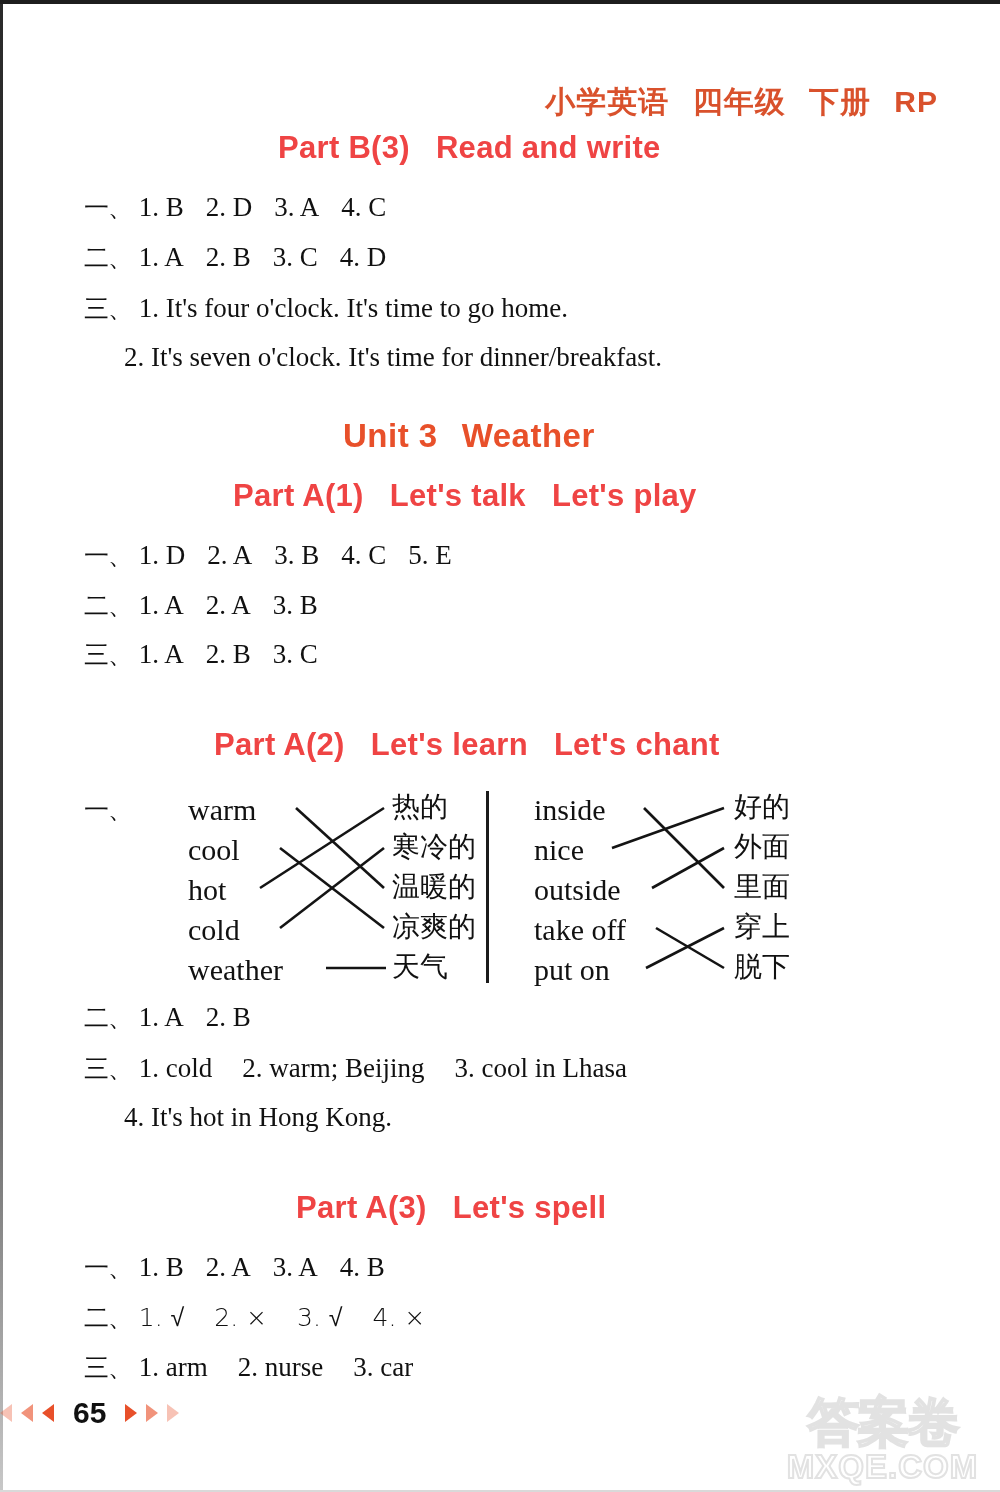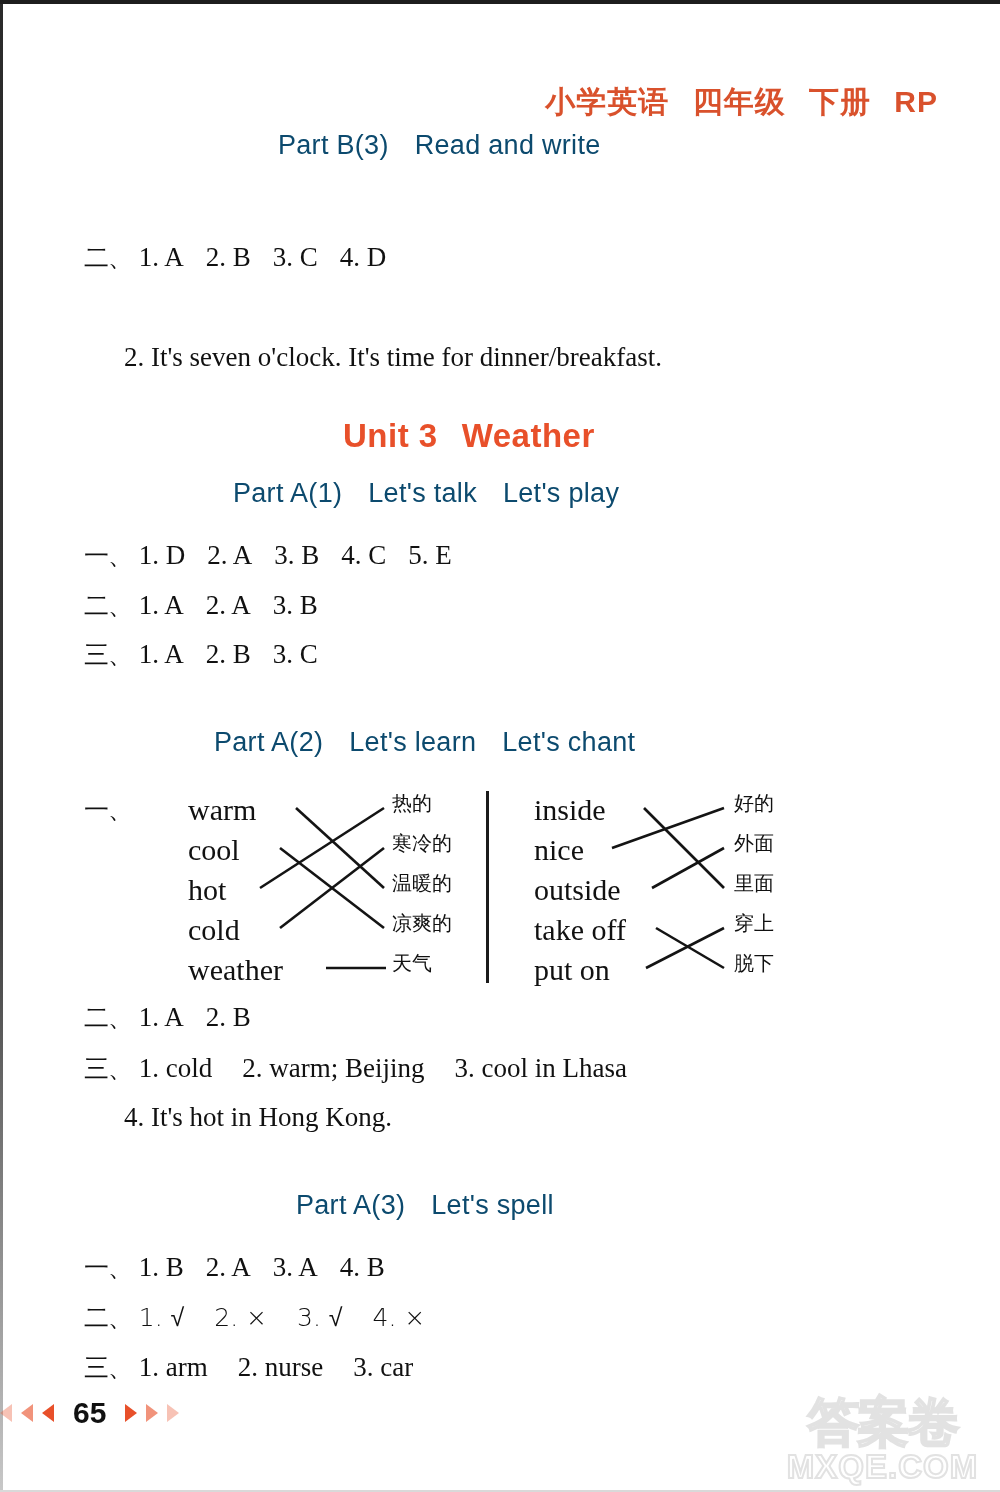--- a/index.html
+++ b/index.html
@@ -55,23 +55,23 @@
     color: #d9512c;
     white-space: nowrap;
   }
   .book-header span { margin-left: 14px; }
   .book-header span:first-child { margin-left: 0; }
 
   
   .sec-title {
     position: absolute;
     font-family: "Liberation Sans", "DejaVu Sans", sans-serif;
-    font-weight: normal;
-    font-size: 27px;
-    color: #0c4a6e;
+    font-weight: bold;
+    font-size: 31px;
+    color: #ef4444;
     white-space: nowrap;
     letter-spacing: 0.3px;
   }
   .sec-title .gap { display: inline-block; width: 26px; }
 
   .unit-title {
     position: absolute;
     font-family: "Liberation Sans", "DejaVu Sans", sans-serif;
     font-weight: bold;
     font-size: 33px;
@@ -135,21 +135,21 @@
   .m-en, .m-cn {
     position: absolute;
     font-size: 30px;
     line-height: 1;
     white-space: nowrap;
     color: #111;
   }
   .m-en { left: 0; text-align: left; }
   .m-cn {
     font-family: Liberation Serif, serif;
-    font-size: 20px;
+    font-size: 28px;
   }
   .match-col.left  .m-cn { left: 204px; }
   .match-col.right .m-cn { left: 200px; }
 
   .match-svg {
     position: absolute;
     left: 0; top: 0;
     width: 100%; height: 200px;
     overflow: visible;
   }
@@ -235,26 +235,34 @@
     <span>小学英语</span>
     <span>四年级</span>
     <span>下册</span>
     <span>RP</span>
   </div>
 
   <div class="sec-title" style="left:278px; top:130px;">
     <span>Part B(3)</span><span class="gap"></span><span>Read and write</span>
   </div>
 
+  <div class="ans-row" style="left:84px; top:191px;">
+    <span class="cn-num">一、</span>
+    <span class="item">1. B</span><span class="item">2. D</span><span class="item">3. A</span><span class="item">4. C</span>
+  </div>
 
   <div class="ans-row" style="left:84px; top:241px;">
     <span class="cn-num">二、</span>
     <span class="item">1. A</span><span class="item">2. B</span><span class="item">3. C</span><span class="item">4. D</span>
   </div>
 
+  <div class="ans-row" style="left:84px; top:292px;">
+    <span class="cn-num">三、</span>
+    <span class="item">1. It's four o'clock. It's time to go home.</span>
+  </div>
 
   <div class="ans-row" style="left:124px; top:342px;">
     <span class="item">2. It's seven o'clock. It's time for dinner/breakfast.</span>
   </div>
 
   <div class="unit-title" style="left:343px; top:417px;">
     <span>Unit 3</span><span class="gap"></span><span>Weather</span>
   </div>
 
   <div class="sec-title" style="left:233px; top:478px;">

